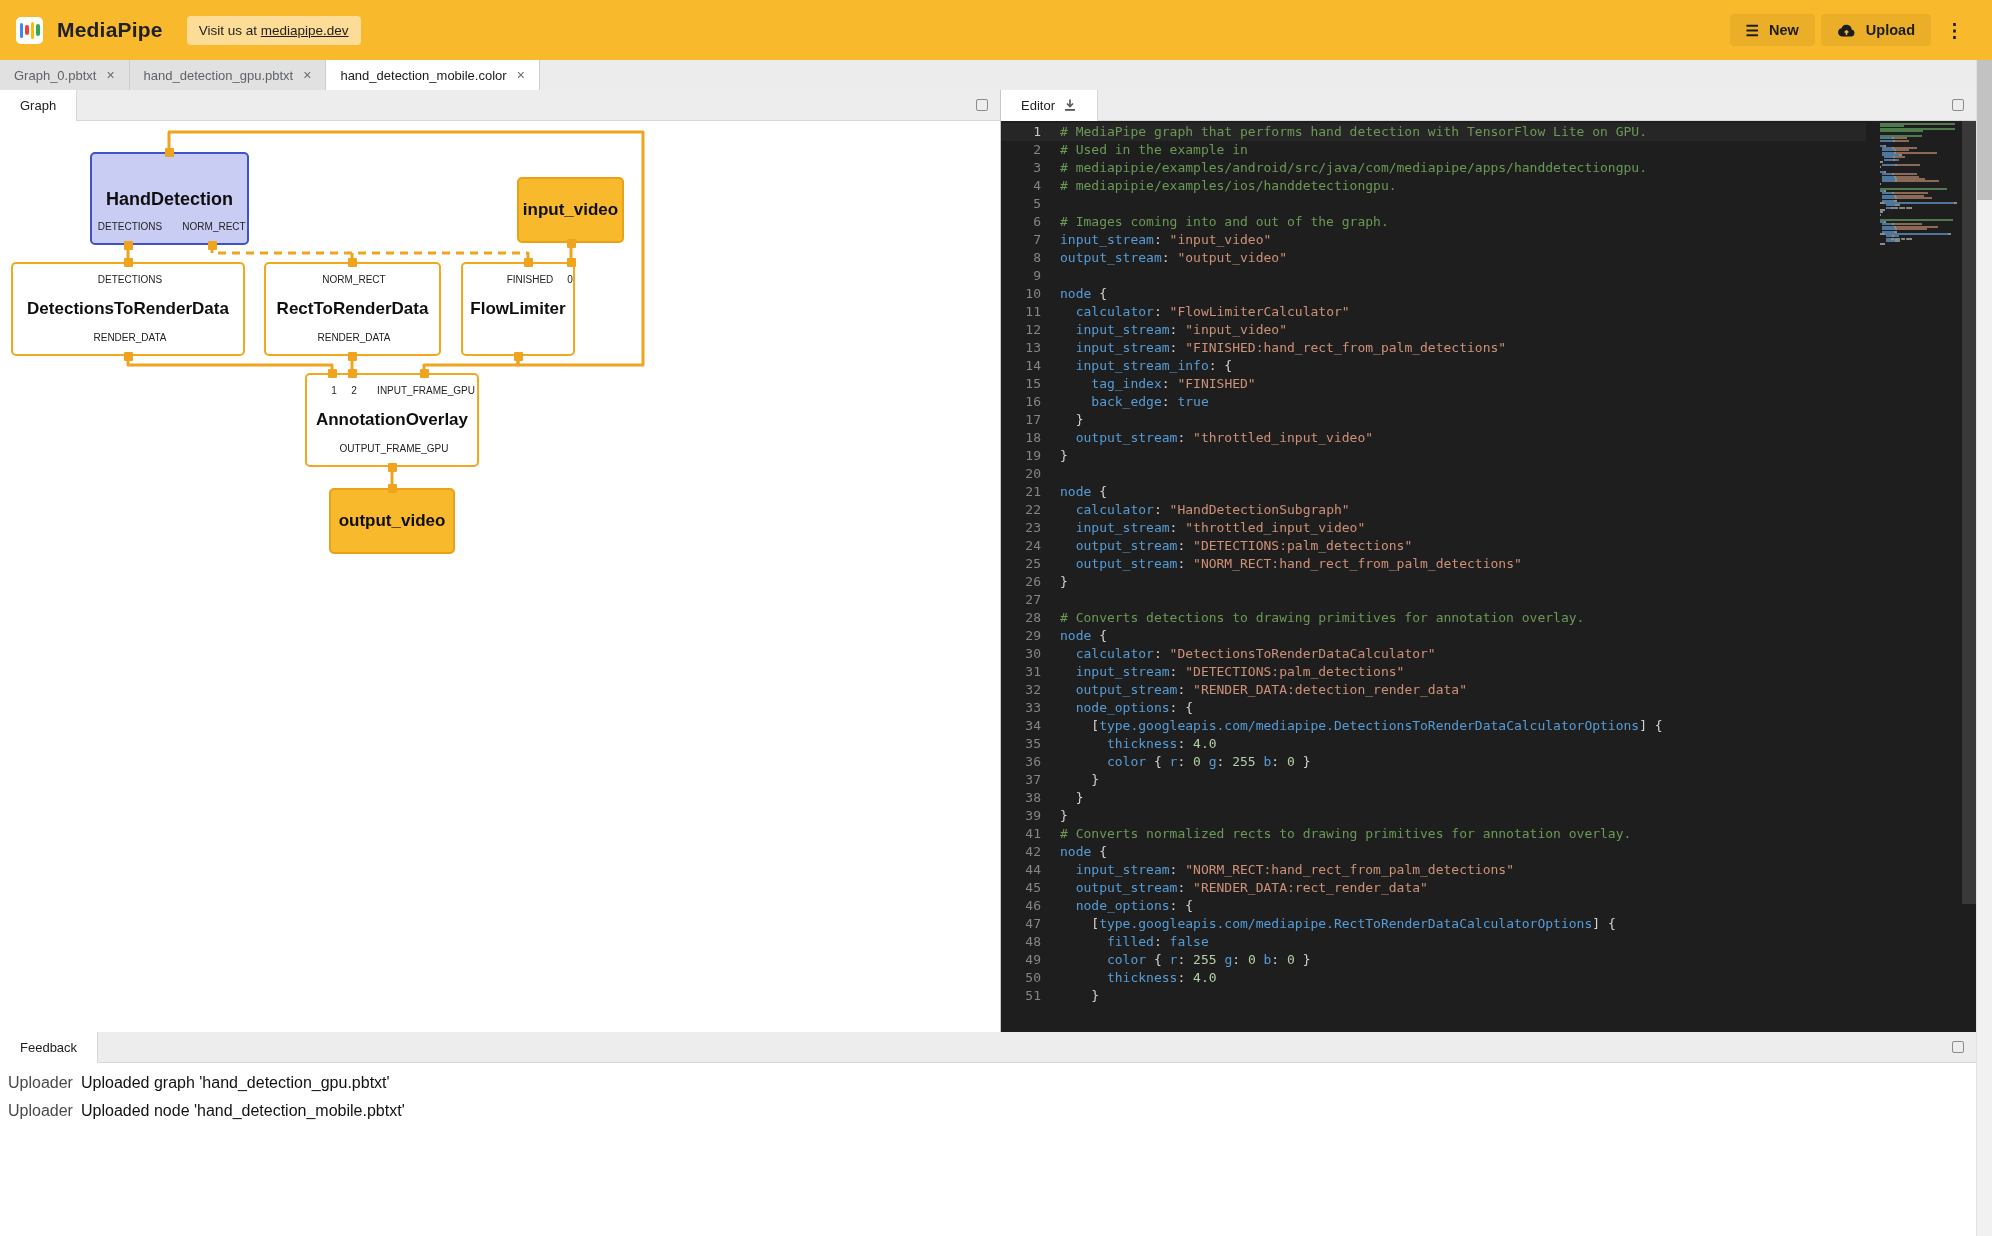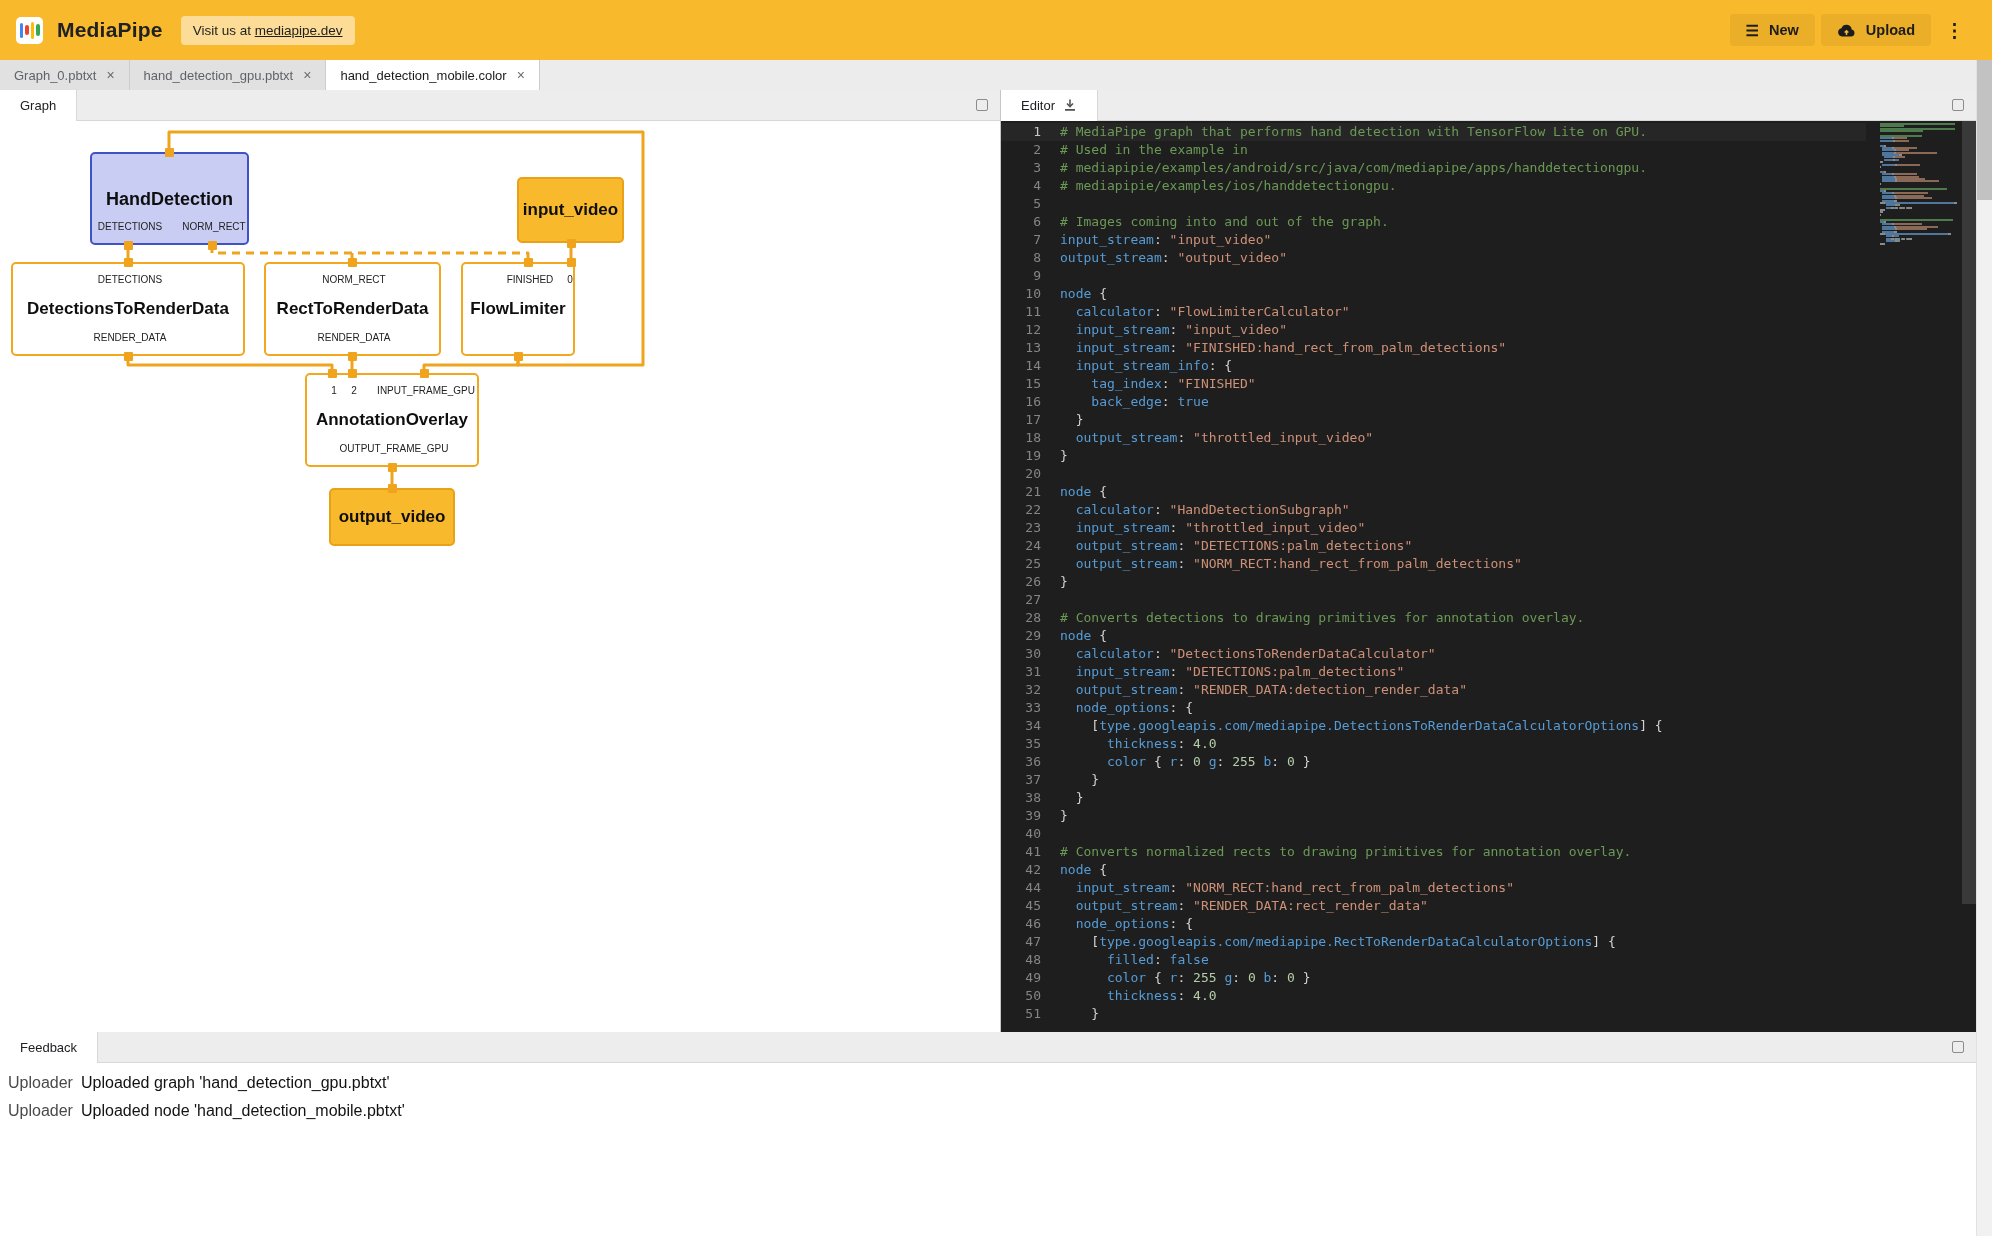--- a/index.html
+++ b/index.html
@@ -6,21 +6,21 @@
   html,body { width:1992px; height:1236px; overflow:hidden; background:#fff;
     font-family:"Liberation Sans",sans-serif; position:relative; }
 
   
   .header { height:60px; background:#F9B92C; display:flex; align-items:center;
     padding:0 24px 0 16px; gap:14px; }
   .logo { width:27px; height:27px; background:#fff; border-radius:5px;
     display:flex; align-items:center; justify-content:center; gap:2px; flex:none; }
   .logo .bar { width:3.5px; border-radius:2px; display:inline-block; }
   .app-title { font-size:21px; font-weight:700; color:#202124; letter-spacing:.2px; }
-  .visit-chip { margin-left:4px; background:rgba(255,255,255,.5); border-radius:4px;
+  .visit-chip { margin-left:10px; background:rgba(255,255,255,.5); border-radius:4px;
     padding:7px 12px; font-size:13.5px; color:#1f1f1f; display:flex; cursor:pointer; white-space:pre; }
   .visit-link { text-decoration:underline; }
   .header-right { margin-left:auto; display:flex; align-items:center; gap:6px; }
   .hbtn { display:flex; align-items:center; gap:10px; padding:8px 16px;
     background:rgba(0,0,0,.06); border:none; border-radius:4px;
     font-family:inherit; font-size:14.5px; font-weight:700; color:#1c1c1c; cursor:pointer; }
   .hamburger-icon { font-size:15px; line-height:1; }
   .kebab { font-size:19px; font-weight:700; color:#1c1c1c; padding:0 4px 0 8px; cursor:pointer; }
 
   
@@ -188,21 +188,21 @@
             <span class="plabel top" style="left: 67px;">FINISHED</span>
             <span class="plabel top" style="left: 107px;">0</span>
           </div>
           <div class="gnode white" style="left: 305px; top: 252px; width: 174px; height: 94px;">
             <div class="ntitle">AnnotationOverlay</div>
             <span class="plabel top" style="left: 27px;">1</span>
             <span class="plabel top" style="left: 47px;">2</span>
             <span class="plabel top" style="left: 119px;">INPUT_FRAME_GPU</span>
             <span class="plabel bottom" style="left: 87px;">OUTPUT_FRAME_GPU</span>
           </div>
-          <div class="gnode amber" style="left: 329px; top: 367px; width: 126px; height: 58px;">
+          <div class="gnode amber" style="left: 329px; top: 367px; width: 126px; height: 66px;">
             <div class="ntitle">output_video</div>
           </div>
           <div class="gport" style="left: 164.5px; top: 26.5px;"></div>
           <div class="gport" style="left: 123.5px; top: 119.5px;"></div>
           <div class="gport" style="left: 207.5px; top: 119.5px;"></div>
           <div class="gport" style="left: 566.5px; top: 117.5px;"></div>
           <div class="gport" style="left: 123.5px; top: 136.5px;"></div>
           <div class="gport" style="left: 347.5px; top: 136.5px;"></div>
           <div class="gport" style="left: 523.5px; top: 136.5px;"></div>
           <div class="gport" style="left: 566.5px; top: 136.5px;"></div>
@@ -263,21 +263,20 @@
             <div class="code-line"><span class="line-number">30</span><span class="line-content"><span class="t-p">  </span><span class="t-k">calculator</span><span class="t-p">: </span><span class="t-s">"DetectionsToRenderDataCalculator"</span></span></div>
             <div class="code-line"><span class="line-number">31</span><span class="line-content"><span class="t-p">  </span><span class="t-k">input_stream</span><span class="t-p">: </span><span class="t-s">"DETECTIONS:palm_detections"</span></span></div>
             <div class="code-line"><span class="line-number">32</span><span class="line-content"><span class="t-p">  </span><span class="t-k">output_stream</span><span class="t-p">: </span><span class="t-s">"RENDER_DATA:detection_render_data"</span></span></div>
             <div class="code-line"><span class="line-number">33</span><span class="line-content"><span class="t-p">  </span><span class="t-k">node_options</span><span class="t-p">: {</span></span></div>
             <div class="code-line"><span class="line-number">34</span><span class="line-content"><span class="t-p">    [</span><span class="t-t">type.googleapis.com/mediapipe.DetectionsToRenderDataCalculatorOptions</span><span class="t-p">] {</span></span></div>
             <div class="code-line"><span class="line-number">35</span><span class="line-content"><span class="t-p">      </span><span class="t-k">thickness</span><span class="t-p">: </span><span class="t-n">4.0</span></span></div>
             <div class="code-line"><span class="line-number">36</span><span class="line-content"><span class="t-p">      </span><span class="t-k">color</span><span class="t-p"> { </span><span class="t-k">r</span><span class="t-p">: </span><span class="t-n">0</span><span class="t-p"> </span><span class="t-k">g</span><span class="t-p">: </span><span class="t-n">255</span><span class="t-p"> </span><span class="t-k">b</span><span class="t-p">: </span><span class="t-n">0</span><span class="t-p"> }</span></span></div>
             <div class="code-line"><span class="line-number">37</span><span class="line-content"><span class="t-p">    }</span></span></div>
             <div class="code-line"><span class="line-number">38</span><span class="line-content"><span class="t-p">  }</span></span></div>
             <div class="code-line"><span class="line-number">39</span><span class="line-content"><span class="t-p">}</span></span></div>
-            <div class="code-line"><span class="line-number">40</span><span class="line-content"></span></div>
             <div class="code-line"><span class="line-number">41</span><span class="line-content"><span class="t-c"># Converts normalized rects to drawing primitives for annotation overlay.</span></span></div>
             <div class="code-line"><span class="line-number">42</span><span class="line-content"><span class="t-k">node</span><span class="t-p"> {</span></span></div>
             <div class="code-line"><span class="line-number">44</span><span class="line-content"><span class="t-p">  </span><span class="t-k">input_stream</span><span class="t-p">: </span><span class="t-s">"NORM_RECT:hand_rect_from_palm_detections"</span></span></div>
             <div class="code-line"><span class="line-number">45</span><span class="line-content"><span class="t-p">  </span><span class="t-k">output_stream</span><span class="t-p">: </span><span class="t-s">"RENDER_DATA:rect_render_data"</span></span></div>
             <div class="code-line"><span class="line-number">46</span><span class="line-content"><span class="t-p">  </span><span class="t-k">node_options</span><span class="t-p">: {</span></span></div>
             <div class="code-line"><span class="line-number">47</span><span class="line-content"><span class="t-p">    [</span><span class="t-t">type.googleapis.com/mediapipe.RectToRenderDataCalculatorOptions</span><span class="t-p">] {</span></span></div>
             <div class="code-line"><span class="line-number">48</span><span class="line-content"><span class="t-p">      </span><span class="t-k">filled</span><span class="t-p">: </span><span class="t-b">false</span></span></div>
             <div class="code-line"><span class="line-number">49</span><span class="line-content"><span class="t-p">      </span><span class="t-k">color</span><span class="t-p"> { </span><span class="t-k">r</span><span class="t-p">: </span><span class="t-n">255</span><span class="t-p"> </span><span class="t-k">g</span><span class="t-p">: </span><span class="t-n">0</span><span class="t-p"> </span><span class="t-k">b</span><span class="t-p">: </span><span class="t-n">0</span><span class="t-p"> }</span></span></div>
             <div class="code-line"><span class="line-number">50</span><span class="line-content"><span class="t-p">      </span><span class="t-k">thickness</span><span class="t-p">: </span><span class="t-n">4.0</span></span></div>
             <div class="code-line"><span class="line-number">51</span><span class="line-content"><span class="t-p">    }</span></span></div>

